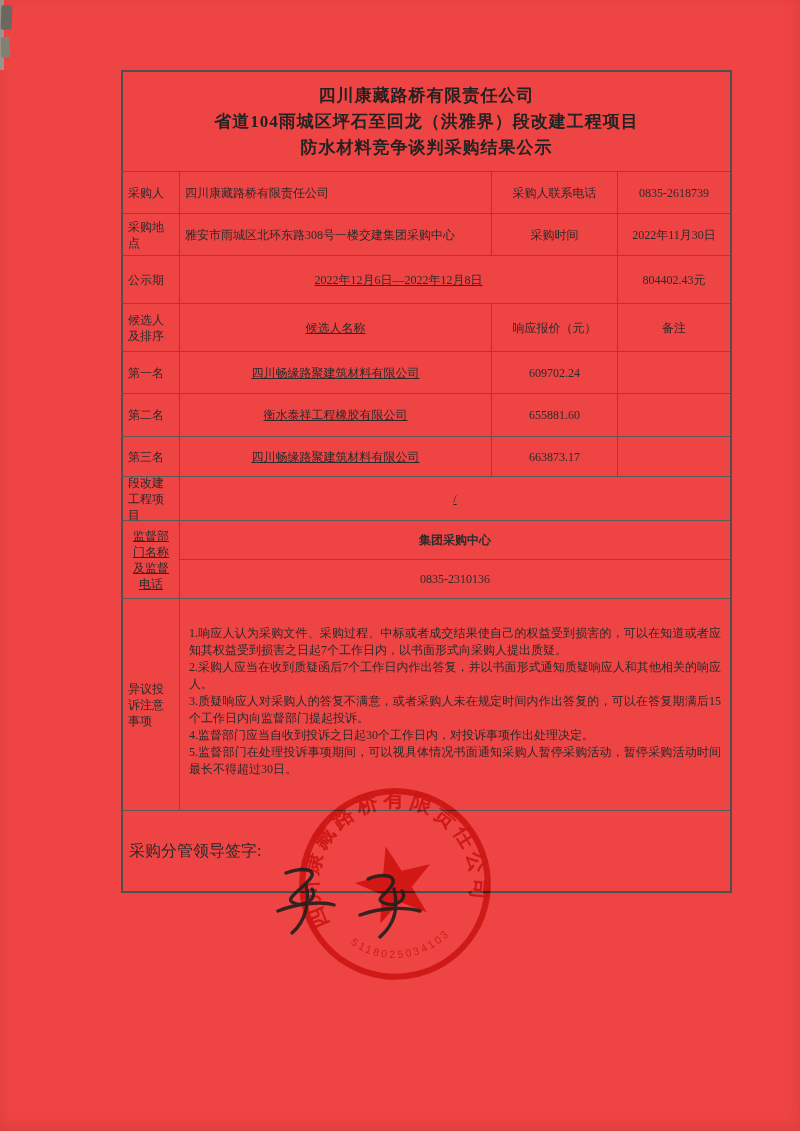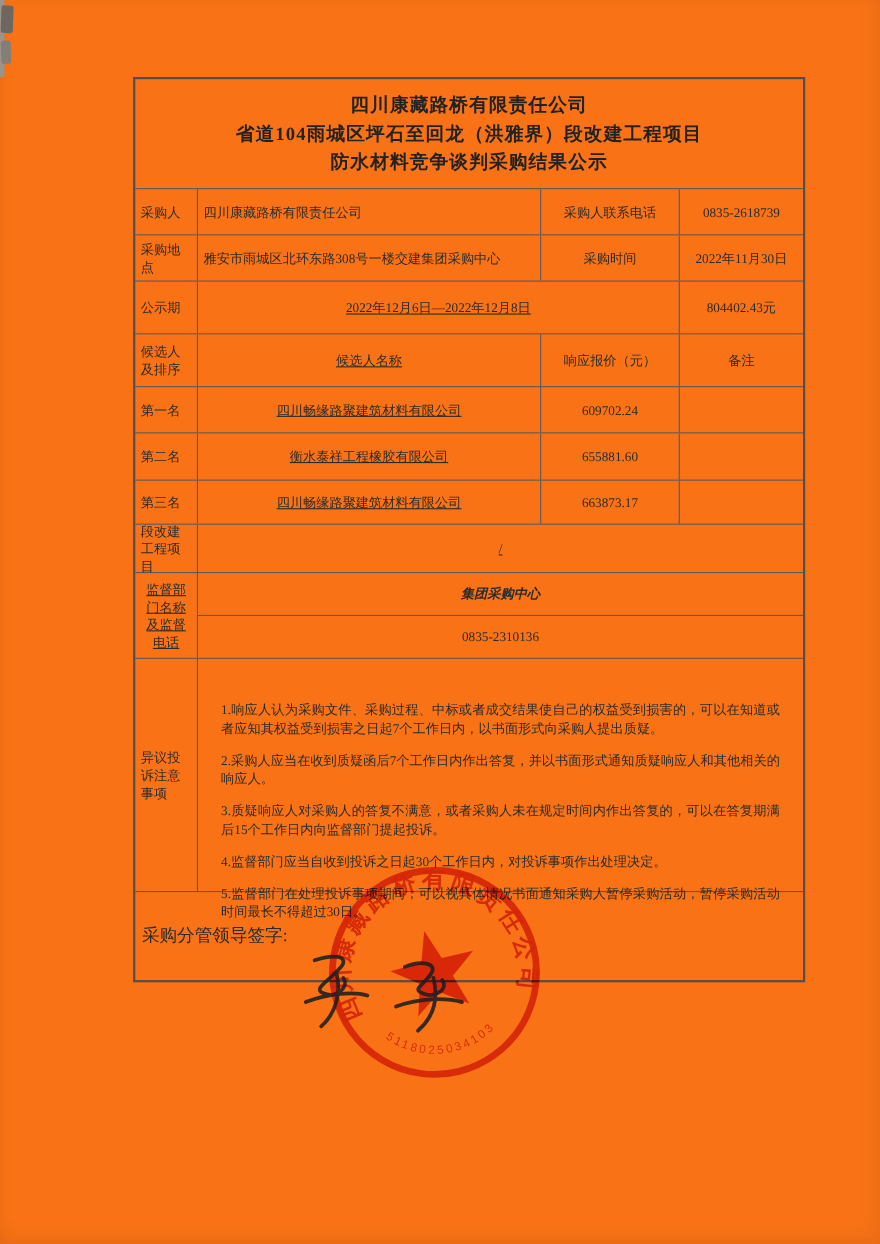--- a/index.html
+++ b/index.html
@@ -1,19 +1,19 @@
 <!DOCTYPE html>
 <html><head>
 <meta charset="utf-8">
 <style>
   * { margin:0; padding:0; box-sizing:border-box; }
   html,body { background:#e9e6e3; }
   .sheet {
     position:relative; width:800px; height:1131px; margin:0 auto;
-    background:#f97316; overflow:hidden;
+    background:#ef4444; overflow:hidden;
     font-family:"Liberation Serif","DejaVu Serif",serif;
     color:#2b2b2b;
     box-shadow:inset -5px -8px 16px rgba(0,0,0,.05), inset 3px 0 10px rgba(0,0,0,.04);
   }
   
   .edge-strip { position:absolute; left:0; top:0; width:4px; height:70px; background:#9a948c; }
   .edge-mark1 { position:absolute; left:1px; top:5px; width:11px; height:25px; background:#6d675f; border-radius:2px; transform:rotate(2deg); }
   .edge-mark2 { position:absolute; left:1px; top:37px; width:9px; height:21px; background:#857e75; border-radius:2px; transform:rotate(-2deg); }
 
   .tbl {
@@ -35,21 +35,21 @@
   .title-box { width:100%; text-align:center; font-weight:bold; font-size:17px; line-height:26px; letter-spacing:1px; color:#222; }
   .r1{height:48px} .r2{height:42px} .r3{height:42px} .r4{height:48px}
   .r5{height:48px} .r6{height:42px} .r7{height:43px} .r8{height:40px}
   .r9{height:44px} .r10{height:78px} .r11{height:212px} .r12{height:80px}
 
   .sub-col { flex:1; display:flex; flex-direction:column; min-width:0; }
   .sub-row { flex:1; display:flex; align-items:center; justify-content:center; text-align:center; }
   .sub-row.first { border-bottom:1.5px solid #5a5a5a; }
 
   .objection-text { display:block; padding:26px 9px 8px 9px; line-height:17px; text-align:justify; }
-  .objection-text p { margin:12px; }
+  .objection-text p { margin:0; }
 
   .sig-cell { width:100%; display:flex; align-items:center; padding-left:6px; font-size:16px; }
 
   .seal { position:absolute; left:293px; top:782px; width:204px; height:208px; opacity:.88; mix-blend-mode:multiply; pointer-events:none; }
   .signature-ink { position:absolute; left:248px; top:845px; width:240px; height:105px; pointer-events:none; }
 </style>
 </head>
 <body>
 
 <div class="sheet">
@@ -117,21 +117,21 @@
     </div>
 
     <div class="row r9">
       <div class="cell c1 bR">段改建工程项目</div>
       <div class="cell c2 ctr">/</div>
     </div>
 
     <div class="row r10">
       <div class="cell c1 bR ctr">监督部门名称及监督电话</div>
       <div class="sub-col">
-        <div class="sub-row first" style="font-weight:bold;font-style:italic;">集团采购中心</div>
+        <div class="sub-row first" style="font-weight:bold;">集团采购中心</div>
         <div class="sub-row">0835-2310136</div>
       </div>
     </div>
 
     <div class="row r11">
       <div class="cell c1 bR">异议投诉注意事项</div>
       <div class="c2 objection-text">
         <p>1.响应人认为采购文件、采购过程、中标或者成交结果使自己的权益受到损害的，可以在知道或者应知其权益受到损害之日起7个工作日内，以书面形式向采购人提出质疑。</p>
         <p>2.采购人应当在收到质疑函后7个工作日内作出答复，并以书面形式通知质疑响应人和其他相关的响应人。</p>
         <p>3.质疑响应人对采购人的答复不满意，或者采购人未在规定时间内作出答复的，可以在答复期满后15个工作日内向监督部门提起投诉。</p>

